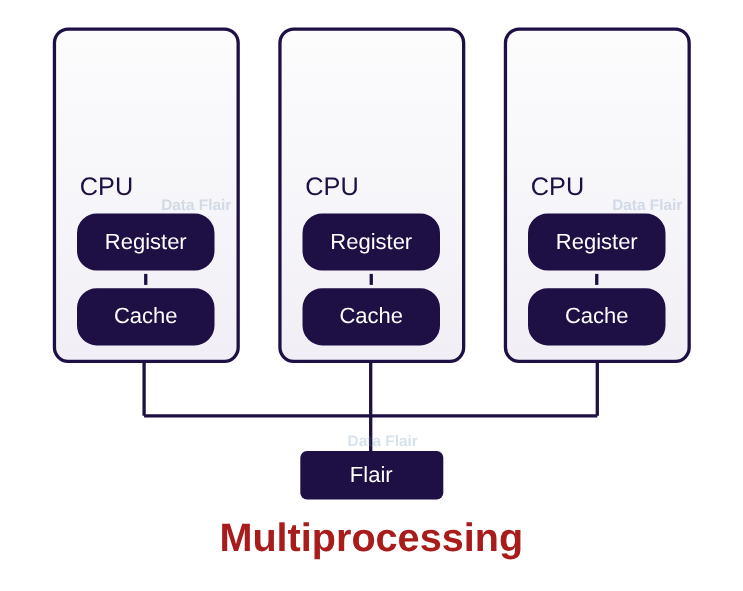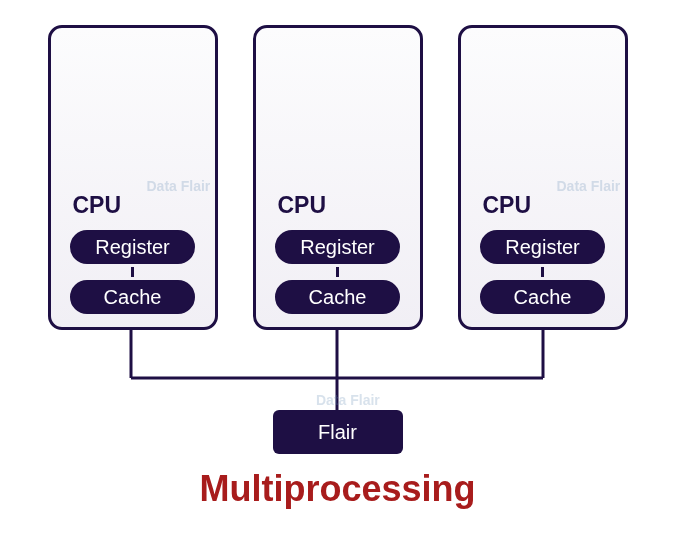--- a/index.html
+++ b/index.html
@@ -27,30 +27,30 @@
     border-radius: 14px;
     background: linear-gradient(180deg, #fcfcfd 0%, #f1eff5 100%);
     display: flex;
     flex-direction: column;
     align-items: center;
     justify-content: flex-end;
     padding: 10px;
     position: relative;
   }
   .cpu-label {
-    font-weight: bold;
+    font-weight: normal;
     font-size: 23px;
     color: #1e0f44;
     margin-bottom: 8px;
     align-self: flex-start;
     margin-left: 12px;
   }
   .inner-box {
     width: 125px;
-    height: 34px;
+    height: 52px;
     background: #1e0f44;
     color: #ffffff;
     border-radius: 18px;
     display: flex;
     align-items: center;
     justify-content: center;
     font-size: 20px;
     font-weight: 500;
     margin: 3px 0;
     border: 2px solid #1e0f44;

